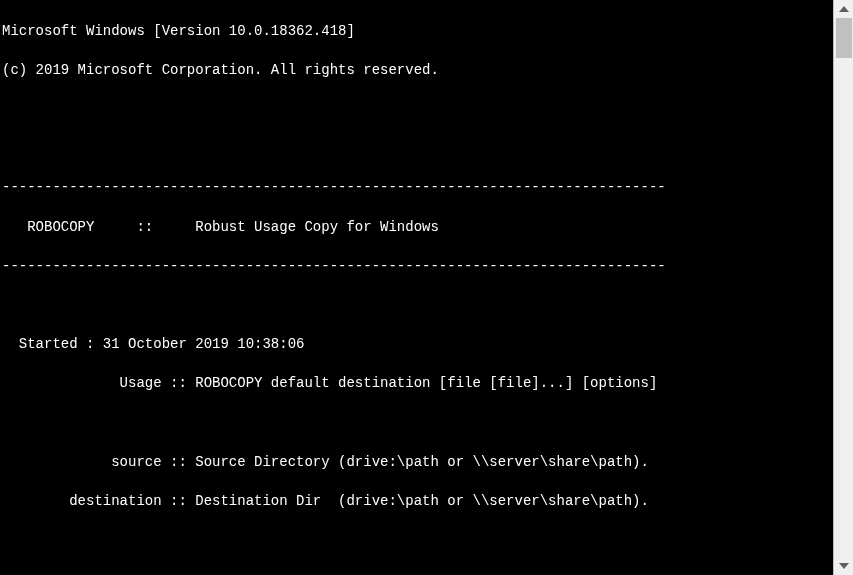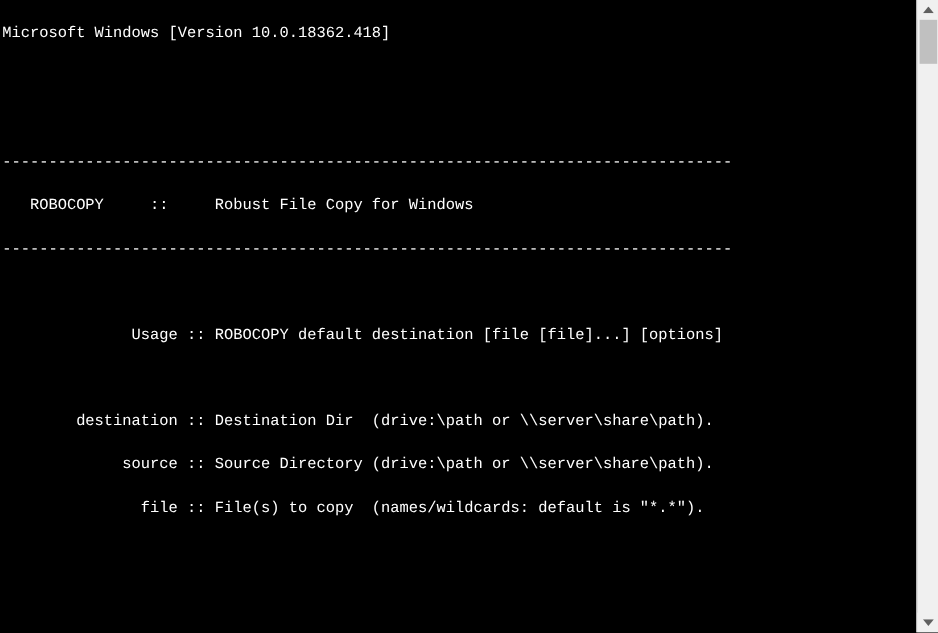--- a/index.html
+++ b/index.html
@@ -53,30 +53,32 @@
       background: #c0c0c0;
       border-radius: 0;
     }
     .line { display: block; min-height: 1.4em; }
   </style>
 </head>
 <body>
 
 <div class="terminal-area">
 <span class="line">Microsoft Windows [Version 10.0.18362.418]</span>
+<span class="line">(c) 2019 Microsoft Corporation. All rights reserved.</span>
 <span class="line"> </span>
 <span class="line"> </span>
 <span class="line">-------------------------------------------------------------------------------</span>
-<span class="line">   ROBOCOPY     ::     Robust File Copy for Windows</span>
+<span class="line">   ROBOCOPY     ::     Robust Usage Copy for Windows</span>
 <span class="line">-------------------------------------------------------------------------------</span>
 <span class="line"> </span>
+<span class="line">  Started : 31 October 2019 10:38:06</span>
 <span class="line">              Usage :: ROBOCOPY default destination [file [file]...] [options]</span>
 <span class="line"> </span>
+<span class="line">             source :: Source Directory (drive:\path or \\server\share\path).</span>
 <span class="line">        destination :: Destination Dir  (drive:\path or \\server\share\path).</span>
-<span class="line">             source :: Source Directory (drive:\path or \\server\share\path).</span>
 <span class="line">               file :: File(s) to copy  (names/wildcards: default is "*.*").</span>
 
 
 
 
 
 
 
 
 

